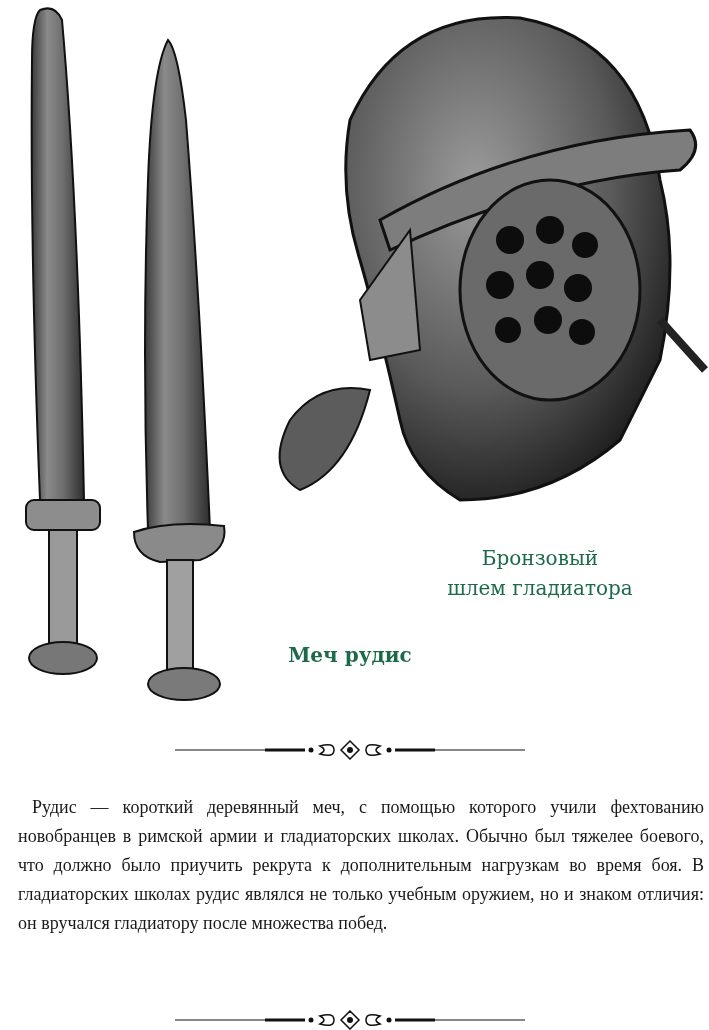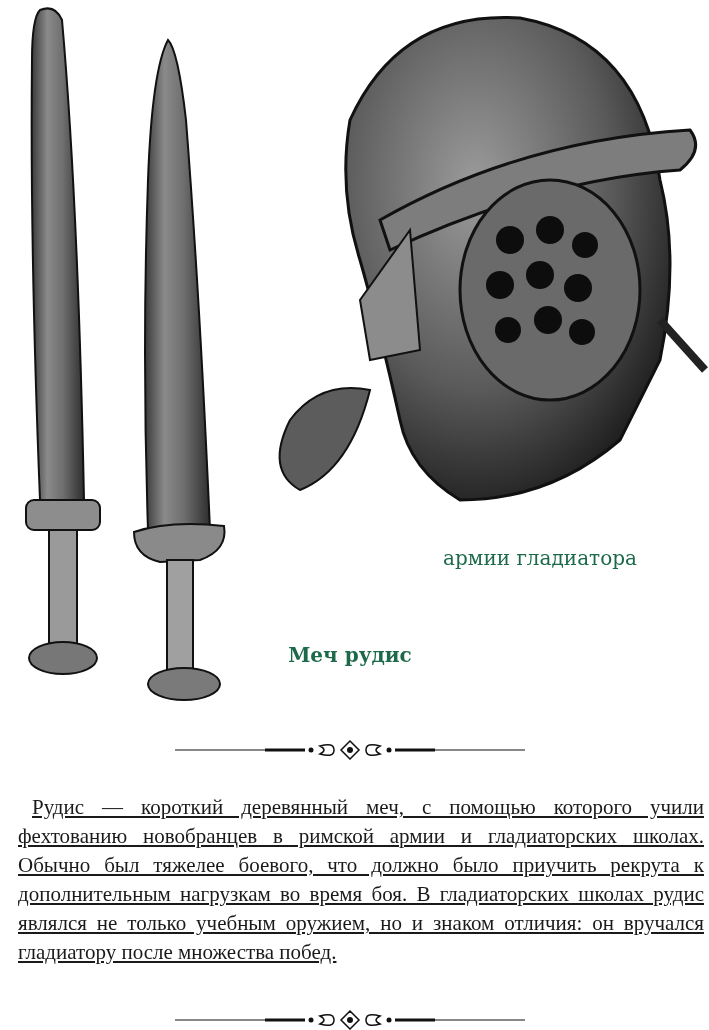--- a/index.html
+++ b/index.html
@@ -1,19 +1,19 @@
 <!DOCTYPE html>
 <html><head>
 <meta charset="utf-8">
 <style>
   html, body { margin: 0; padding: 0; background: #ffffff; }
   body { width: 709px; height: 1030px; position: relative; overflow: hidden; font-family: "DejaVu Serif", serif; }
   .abs { position: absolute; }
   .caption { color: #1d6a4a; font-family: "DejaVu Serif", serif; font-size: 20px; line-height: 30px; text-align: center; white-space: nowrap; }
-  .body-text { left: 18px; top: 793px; width: 686px; font-family: "Liberation Serif", serif; font-size: 21px; line-height: 29px; color: #1a1a1a; text-align: justify; text-decoration: underline; }
+  .body-text { left: 18px; top: 793px; width: 686px; font-family: "Liberation Serif", serif; font-size: 18px; line-height: 29px; color: #1a1a1a; text-align: justify; }
   .body-text p { margin: 0; text-indent: 14px; }
   .divider { left: 170px; width: 360px; height: 20px; }
 </style>
 </head>
 <body>
 
 <svg class="abs" style="left:0;top:0" width="260" height="710" viewBox="0 0 260 710">
   <defs>
     <linearGradient id="wood" x1="0" x2="1">
       <stop offset="0" stop-color="#3a3a3a"></stop>
@@ -61,21 +61,22 @@
         <circle cx="288" cy="320" r="14"></circle>
         <circle cx="322" cy="332" r="13"></circle>
     </g>
     <path d="M100 300 L150 230 L160 350 L110 360Z" fill="#8c8c8c" stroke="#111" stroke-width="2"></path>
     <path d="M30 420 Q60 380 110 390 Q90 470 40 490 Q5 470 30 420Z" fill="#5c5c5c" stroke="#111" stroke-width="2"></path>
     <path d="M400 320 L445 370" stroke="#222" stroke-width="8"></path>
   </g>
 </svg>
 
 <div class="abs caption" style="left:420px;top:543px;width:240px;">
-  <div>армии гладиатора</div>
+  <div>Бронзовый</div>
+  <div>шлем гладиатора</div>
 </div>
 <div class="abs caption" style="left:270px;top:640px;width:160px;font-weight:bold;">Меч рудис</div>
 
 <svg class="abs divider" style="top:740px" viewBox="0 0 360 20">
   <path d="M5 10 L135 10" stroke="#111" stroke-width="1.2"></path>
     <path d="M95 10 L135 10" stroke="#111" stroke-width="3"></path>
   <path d="M225 10 L355 10" stroke="#111" stroke-width="1.2"></path>
     <path d="M225 10 L265 10" stroke="#111" stroke-width="3"></path>
   <circle cx="141" cy="10" r="2.5" fill="#111"></circle>
     <circle cx="219" cy="10" r="2.5" fill="#111"></circle>

